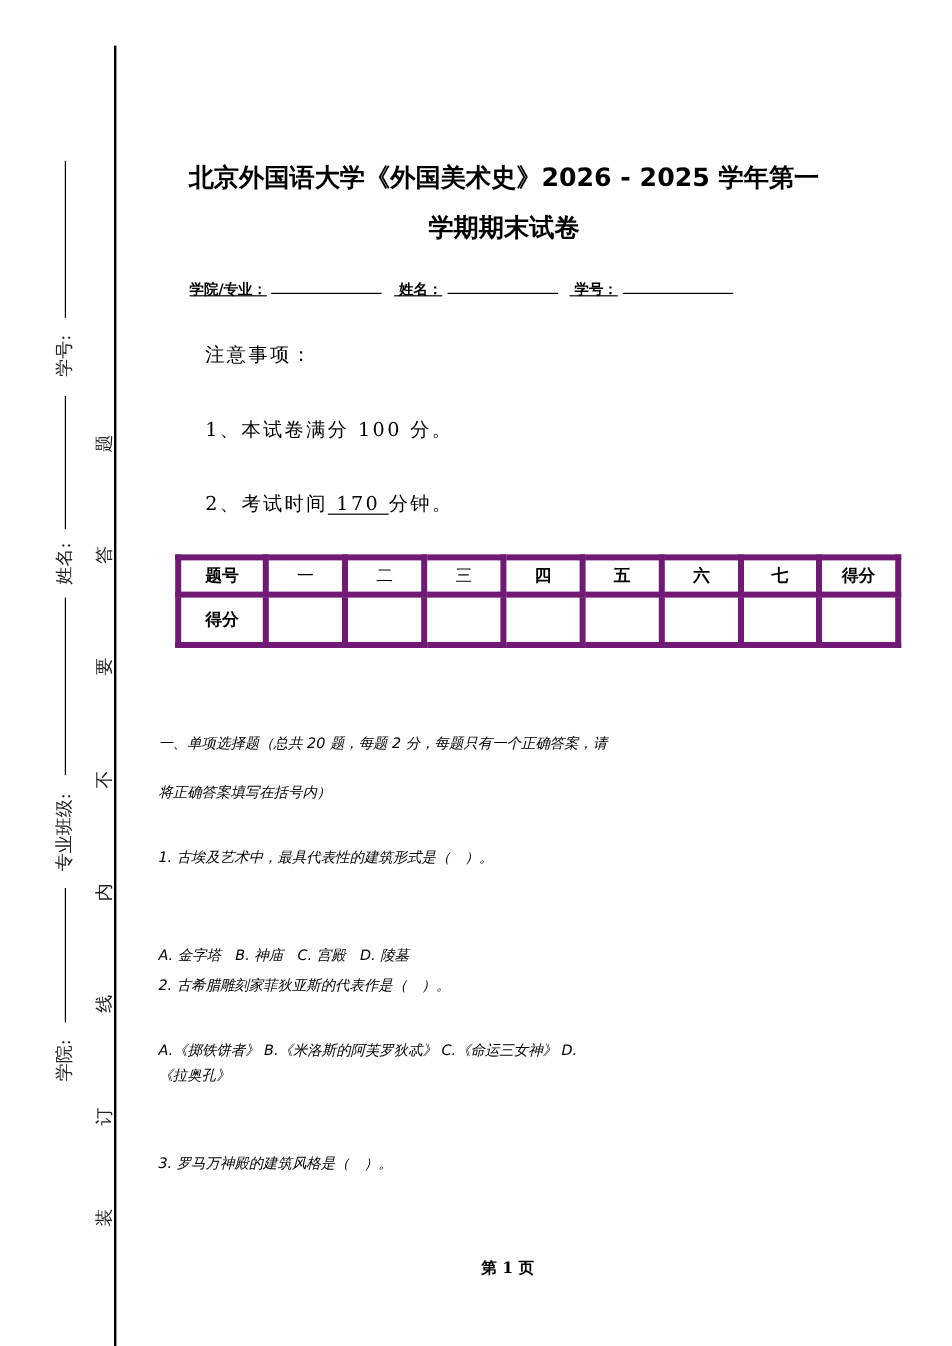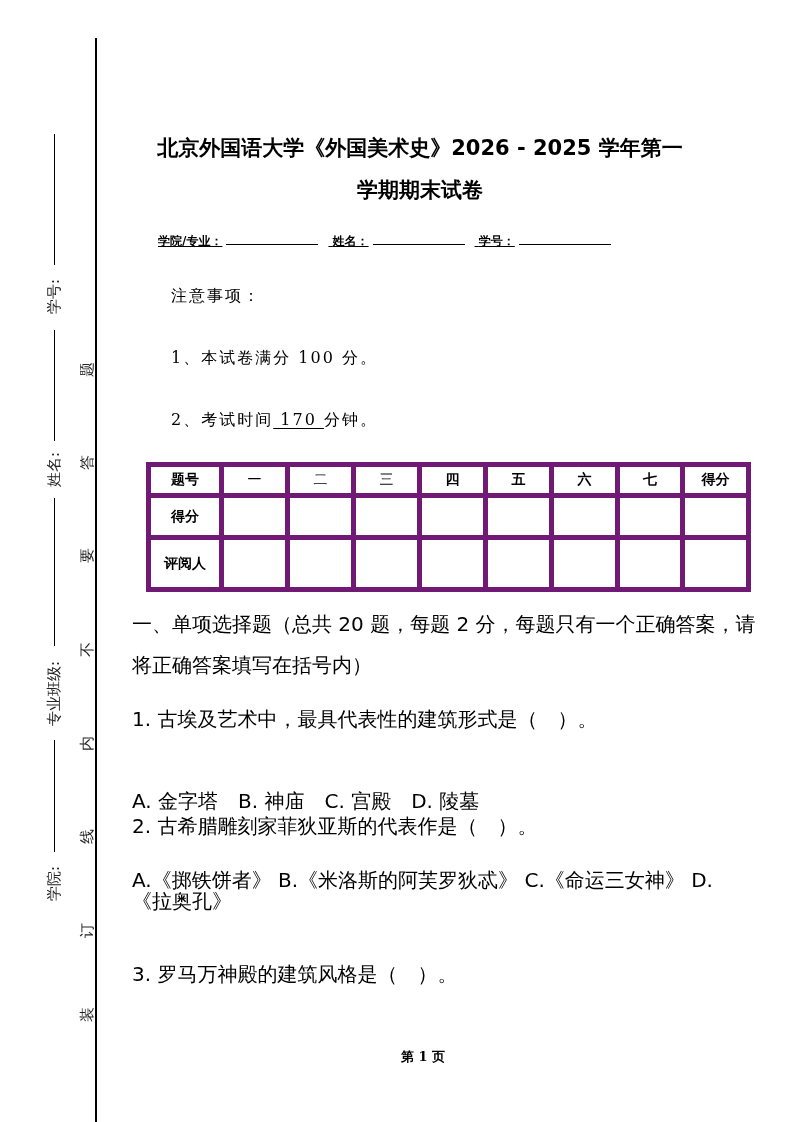--- a/index.html
+++ b/index.html
@@ -10,21 +10,21 @@
   .rot { position:absolute; transform:rotate(-90deg); transform-origin:center center; white-space:nowrap; font-size:15px; color:#222; font-family:"DejaVu Serif","Liberation Serif",serif; }
   .seal { position:absolute; transform:rotate(-90deg); font-size:15px; color:#222; width:20px; text-align:center; font-family:"DejaVu Serif","Liberation Serif",serif; }
   .title { left:120px; width:600px; text-align:center; font-family:"DejaVu Sans","Liberation Sans",sans-serif; font-weight:bold; font-size:21px; color:#000; }
   .info { left:158px; top:230px; font-family:"DejaVu Sans","Liberation Sans",sans-serif; font-weight:bold; font-size:12px; white-space:nowrap;text-decoration:underline; }
   .info .blank { display:inline-block; width:92px; border-bottom:1px solid #000; height:14px; margin:0 10px 0 4px; vertical-align:baseline; }
   .note { left:132px; font-size:16px; letter-spacing:2px; white-space:nowrap;margin-left:39px; }
   .under { text-decoration:underline; text-underline-offset:3px; }
   table.score { position:absolute; left:146px; top:462px; border-collapse:collapse; font-family:"DejaVu Sans","Liberation Sans",sans-serif; font-size:14px; }
   table.score td { border:5px solid #701a75; text-align:center; padding:0; }
   table.score td.hd { font-weight:bold; }
-  .body-text { left:132px; font-size:20px; white-space:nowrap; font-family:"DejaVu Sans","Liberation Sans",sans-serif; }
+  .body-text { left:132px; font-size:12px; white-space:nowrap; font-family:"DejaVu Sans","Liberation Sans",sans-serif;font-style:italic; }
   .footer { left:0; width:846px; top:1048px; text-align:center; font-weight:bold; font-size:13px; font-family:"DejaVu Serif","Liberation Serif",serif; }
 </style>
 </head>
 <body>
 
 <div class="abs vline-main"></div>
 <div class="abs vseg" style="top:134px;height:131px;"></div>
 <div class="abs vseg" style="top:330px;height:111px;"></div>
 <div class="abs vseg" style="top:498px;height:148px;"></div>
 <div class="abs vseg" style="top:740px;height:112px;"></div>
@@ -75,31 +75,20 @@
     <td class="hd">得分</td>
     <td></td>
         <td></td>
         <td></td>
         <td></td>
         <td></td>
         <td></td>
         <td></td>
         <td></td>
   </tr>
-  <tr style="height:52px;">
-    <td class="hd">评阅人</td>
-    <td></td>
-        <td></td>
-        <td></td>
-        <td></td>
-        <td></td>
-        <td></td>
-        <td></td>
-        <td></td>
-  </tr>
 </tbody>
   </table>
 
 <div class="abs body-text" style="top:611px;">一、单项选择题（总共 20 题，每题 2 分，每题只有一个正确答案，请</div>
 <div class="abs body-text" style="top:652px;">将正确答案填写在括号内）</div>
 
 <div class="abs body-text" style="top:706px;">1. 古埃及艺术中，最具代表性的建筑形式是（　）。</div>
 <div class="abs body-text" style="top:788px;">A. 金字塔　B. 神庙　C. 宫殿　D. 陵墓</div>
 
 <div class="abs body-text" style="top:813px;">2. 古希腊雕刻家菲狄亚斯的代表作是（　）。</div>

